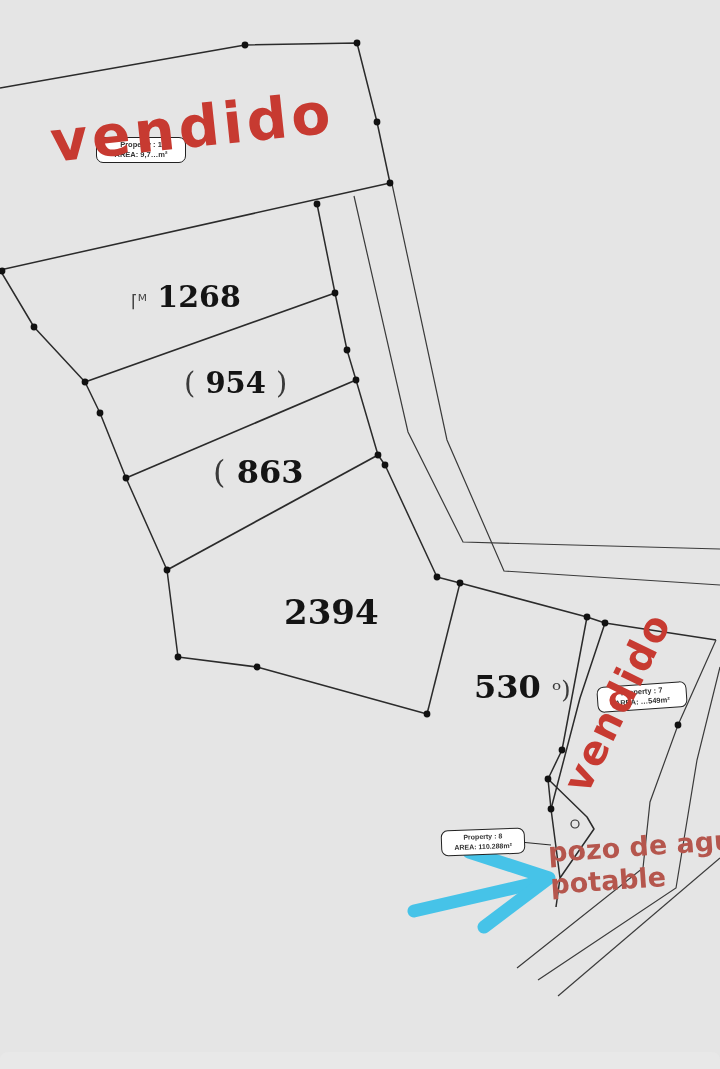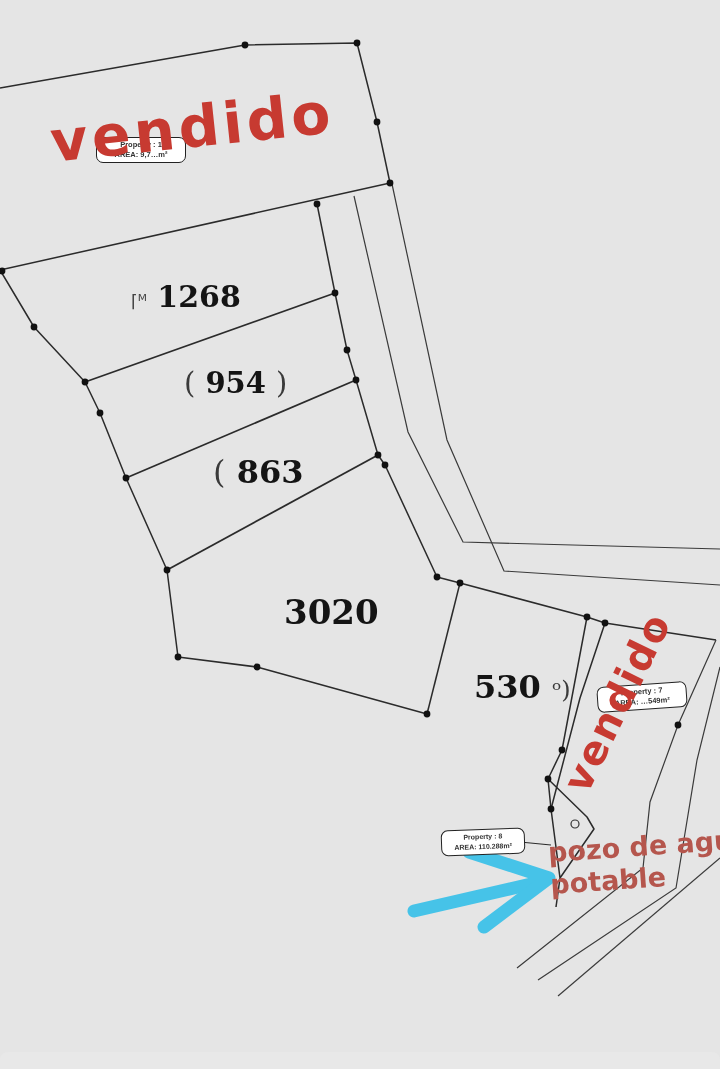--- a/index.html
+++ b/index.html
@@ -132,21 +132,21 @@
   <div class="plot-num" style="left:184px;top:366px;font-size:29px;">
     <span class="paren">(</span>
     <span>954</span>
     <span class="paren">)</span>
   </div>
   <div class="plot-num" style="left:213px;top:453px;font-size:32px;">
     <span class="paren">(</span>
     <span>863</span>
   </div>
   <div class="plot-num" style="left:284px;top:592px;font-size:34px;">
-    <span>3020</span>
+    <span>2394</span>
   </div>
   <div class="plot-num" style="left:474px;top:668px;font-size:32px;">
     <span>530</span>
     <span class="paren" style="font-size:24px;">ᵒ)</span>
   </div>
 
   <div class="stamp" id="stamp-p1" style="color: rgb(199, 58, 49);">vendido</div>
   <div class="stamp" id="stamp-p7" style="color: rgb(199, 58, 49);">vendido</div>
 
   <div class="well-note" style="color: rgb(181, 86, 77);">

